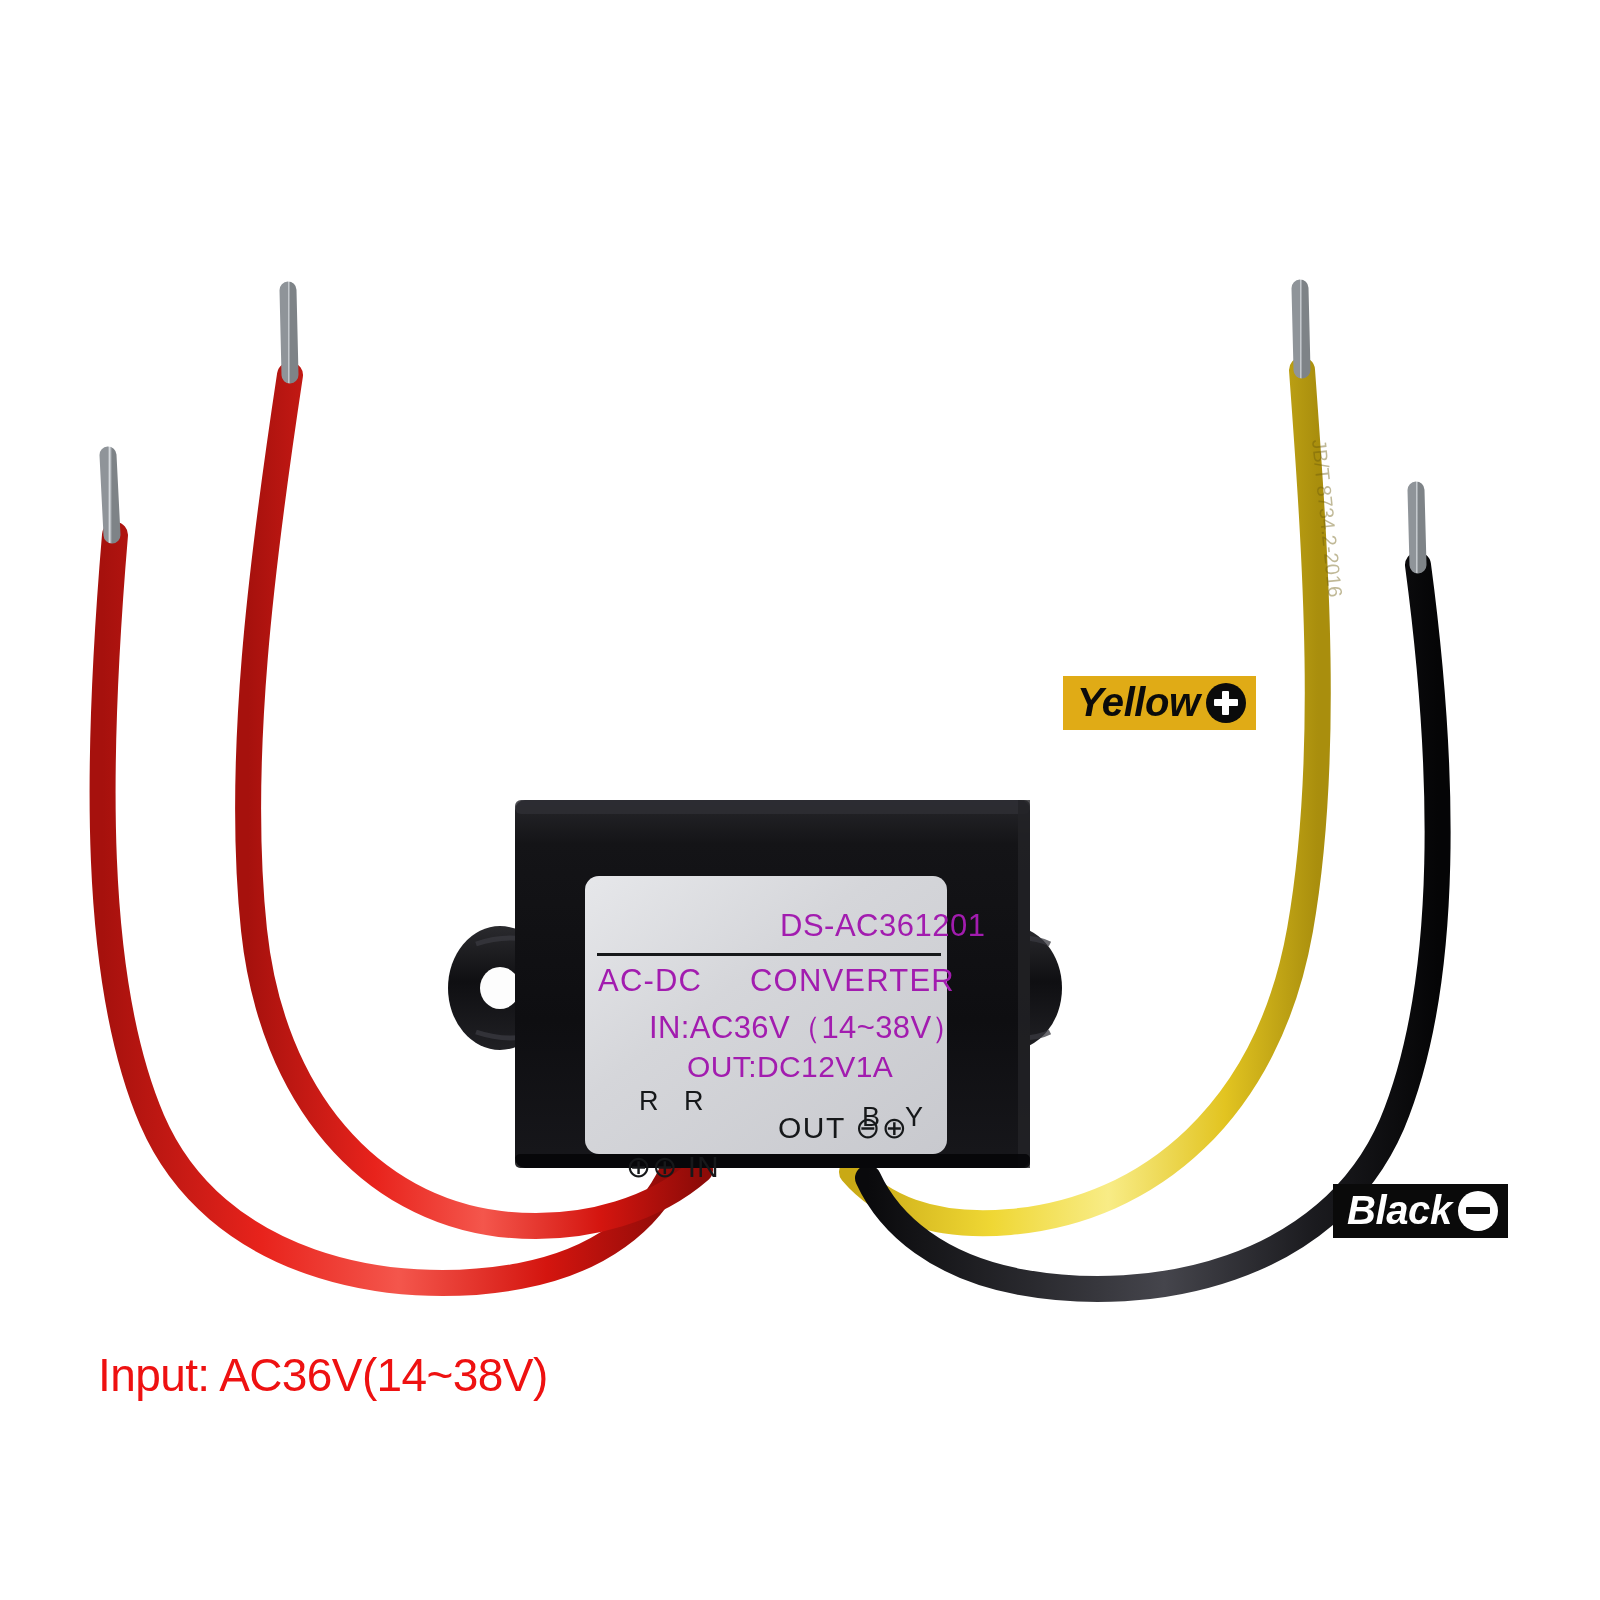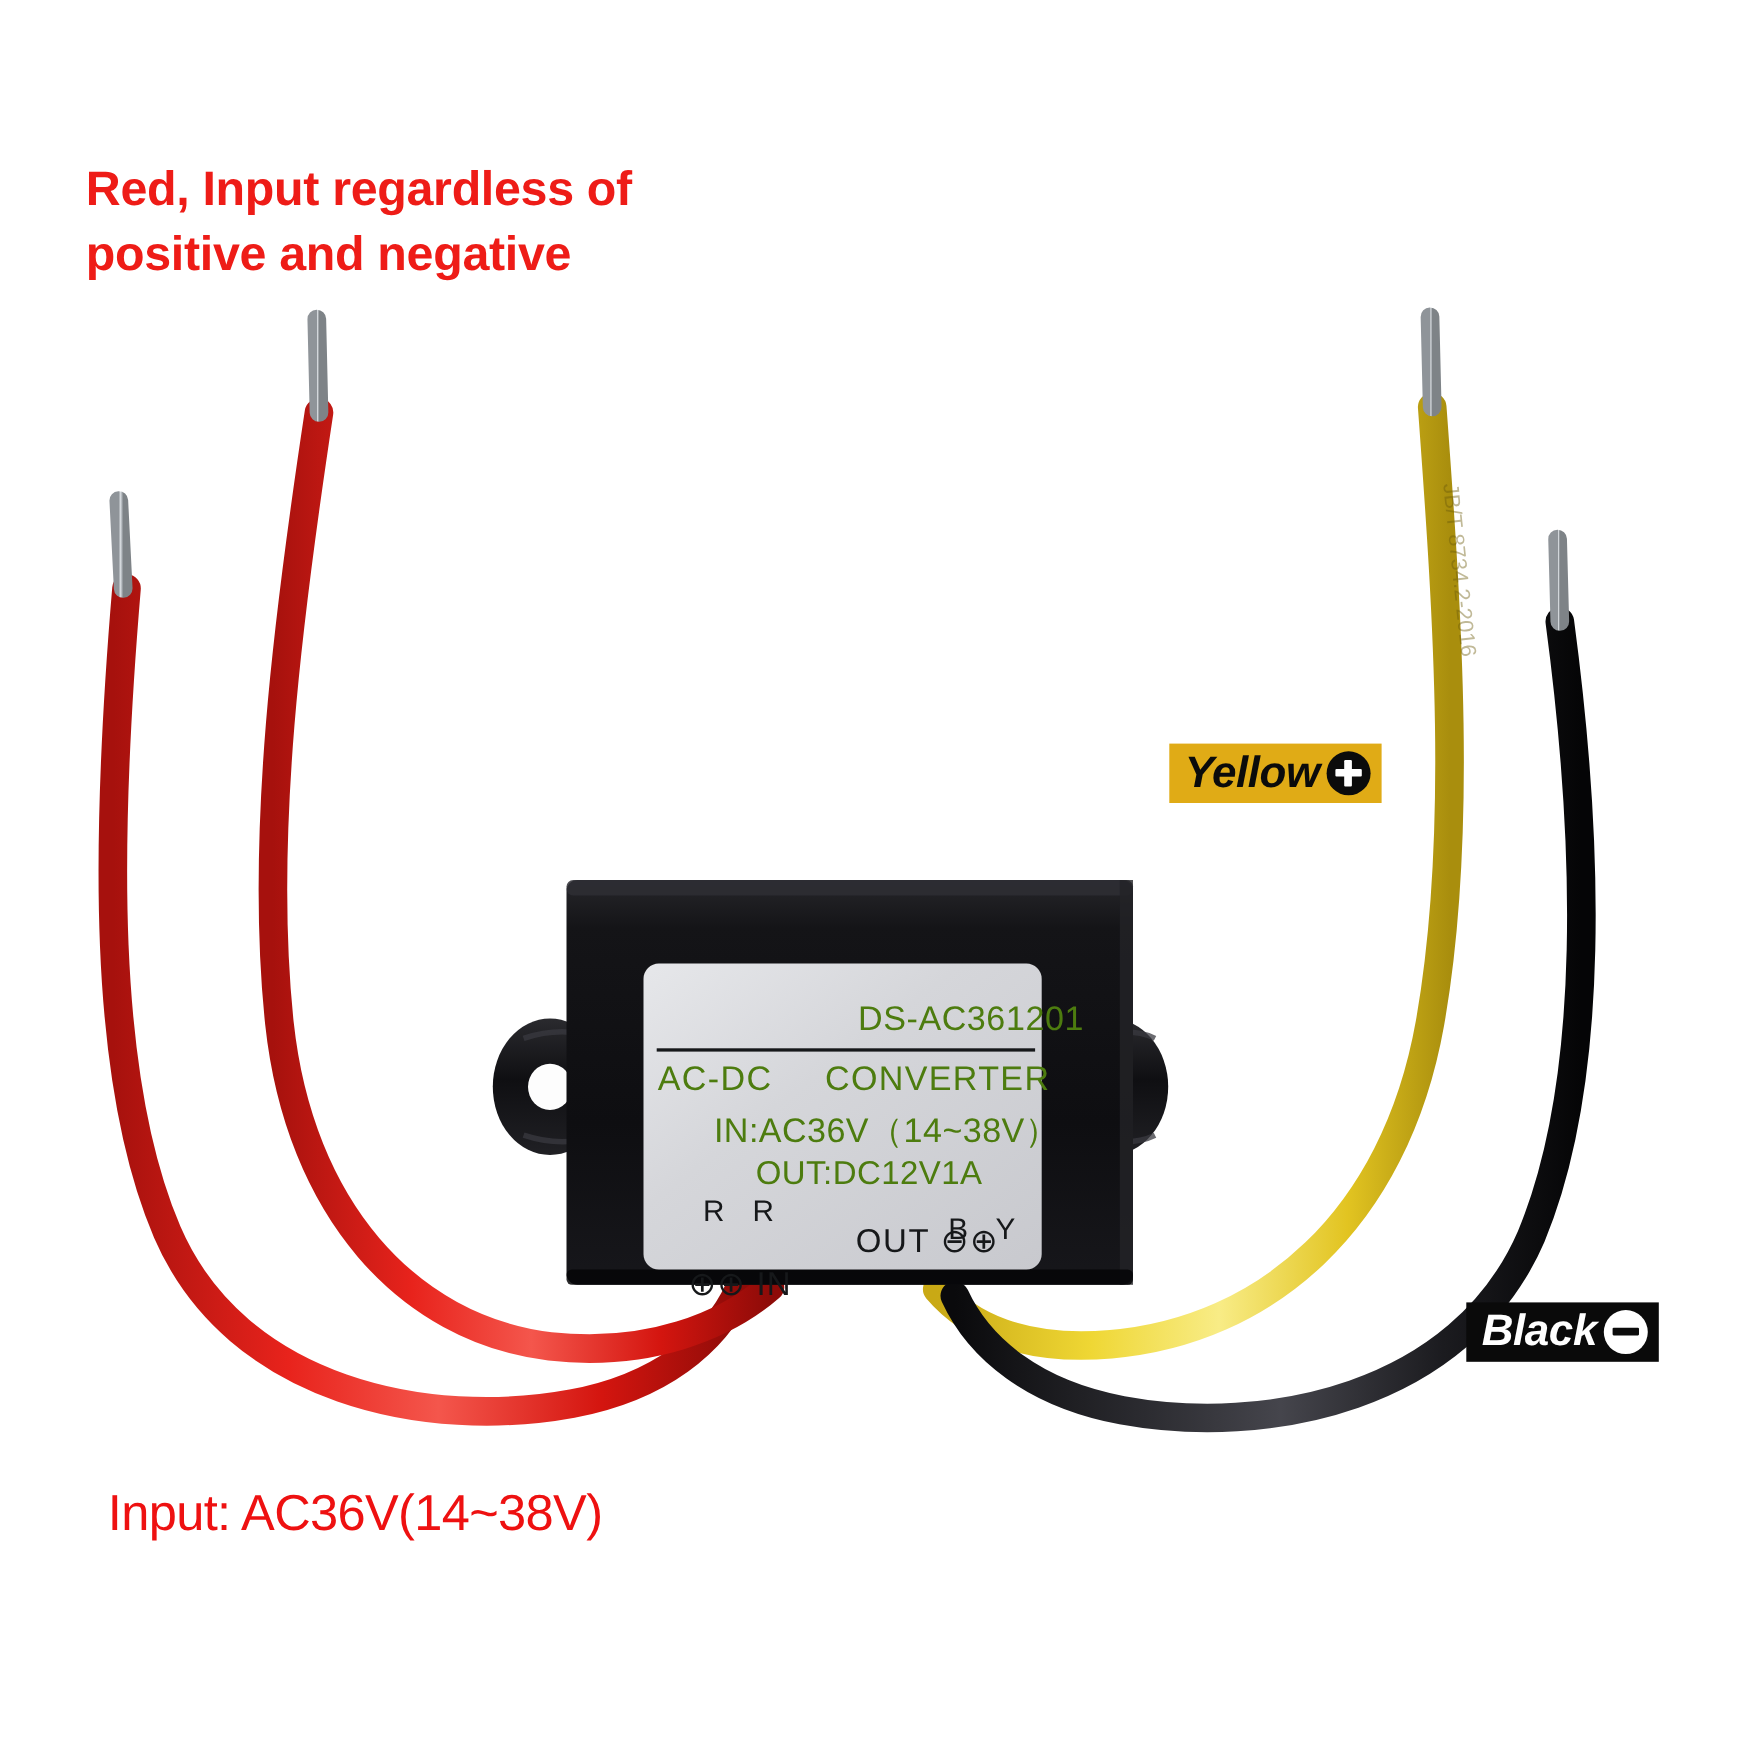--- a/index.html
+++ b/index.html
@@ -92,21 +92,21 @@
     width: 24px; height: 7px;
     background: #0b0b0b;
     border-radius: 1px;
   }
 
   
   #module { position: absolute; left: 0; top: 0; width: 1600px; height: 1600px; }
 
   .label-text {
     position: absolute;
-    color: #4d7c0f;
+    color: #a21caf;
     font-family: "Liberation Sans", sans-serif;
     white-space: nowrap;
   }
   .lbl-model  { left: 780px; top: 908px;  font-size: 31px; letter-spacing: 0.5px; }
   .lbl-acdc   { left: 598px; top: 963px;  font-size: 31px; letter-spacing: 1.2px; }
   .lbl-conv   { left: 750px; top: 963px;  font-size: 31px; letter-spacing: 1.2px; }
   .lbl-in     { left: 649px; top: 1007px; font-size: 31px; letter-spacing: 0.4px; }
   .lbl-out    { left: 687px; top: 1050px; font-size: 30px; letter-spacing: 0.4px; }
 
   .pin-row { position: absolute; font-size: 27px; color: #16181a; white-space: nowrap; }
@@ -236,22 +236,20 @@
     <div class="pin-row pin-in">
       <span>⊕</span><span>⊕</span>
       <span>IN</span>
     </div>
     <div class="pin-row pin-outword">
       <span>OUT</span>
       <span>⊖</span><span>⊕</span>
     </div>
   </div>
 
-  <div class="ann-red-note">Red, Input regardless of
- positive and negative</div>
 
   <div class="badge badge-yellow">
     <span>Yellow</span>
     <span class="sym sym-plus-dark"></span>
   </div>
 
   <div class="badge badge-black">
     <span>Black</span>
     <span class="sym sym-minus-light"></span>
   </div>

